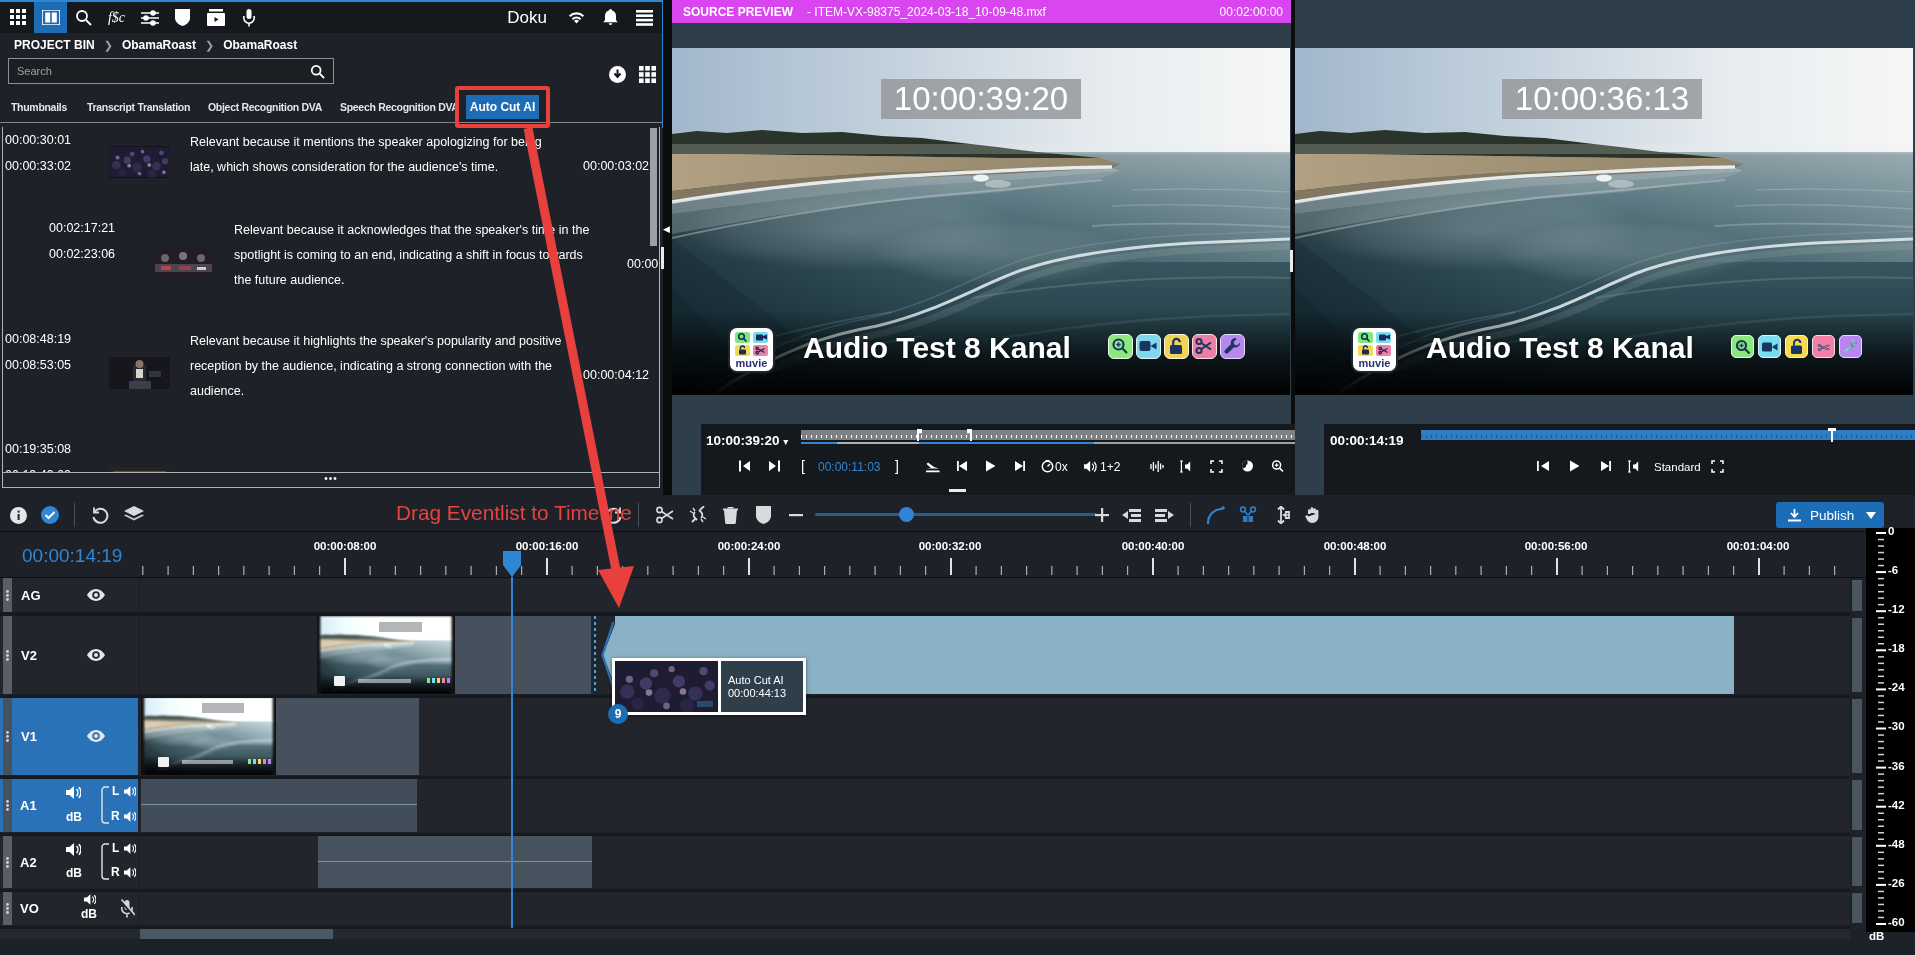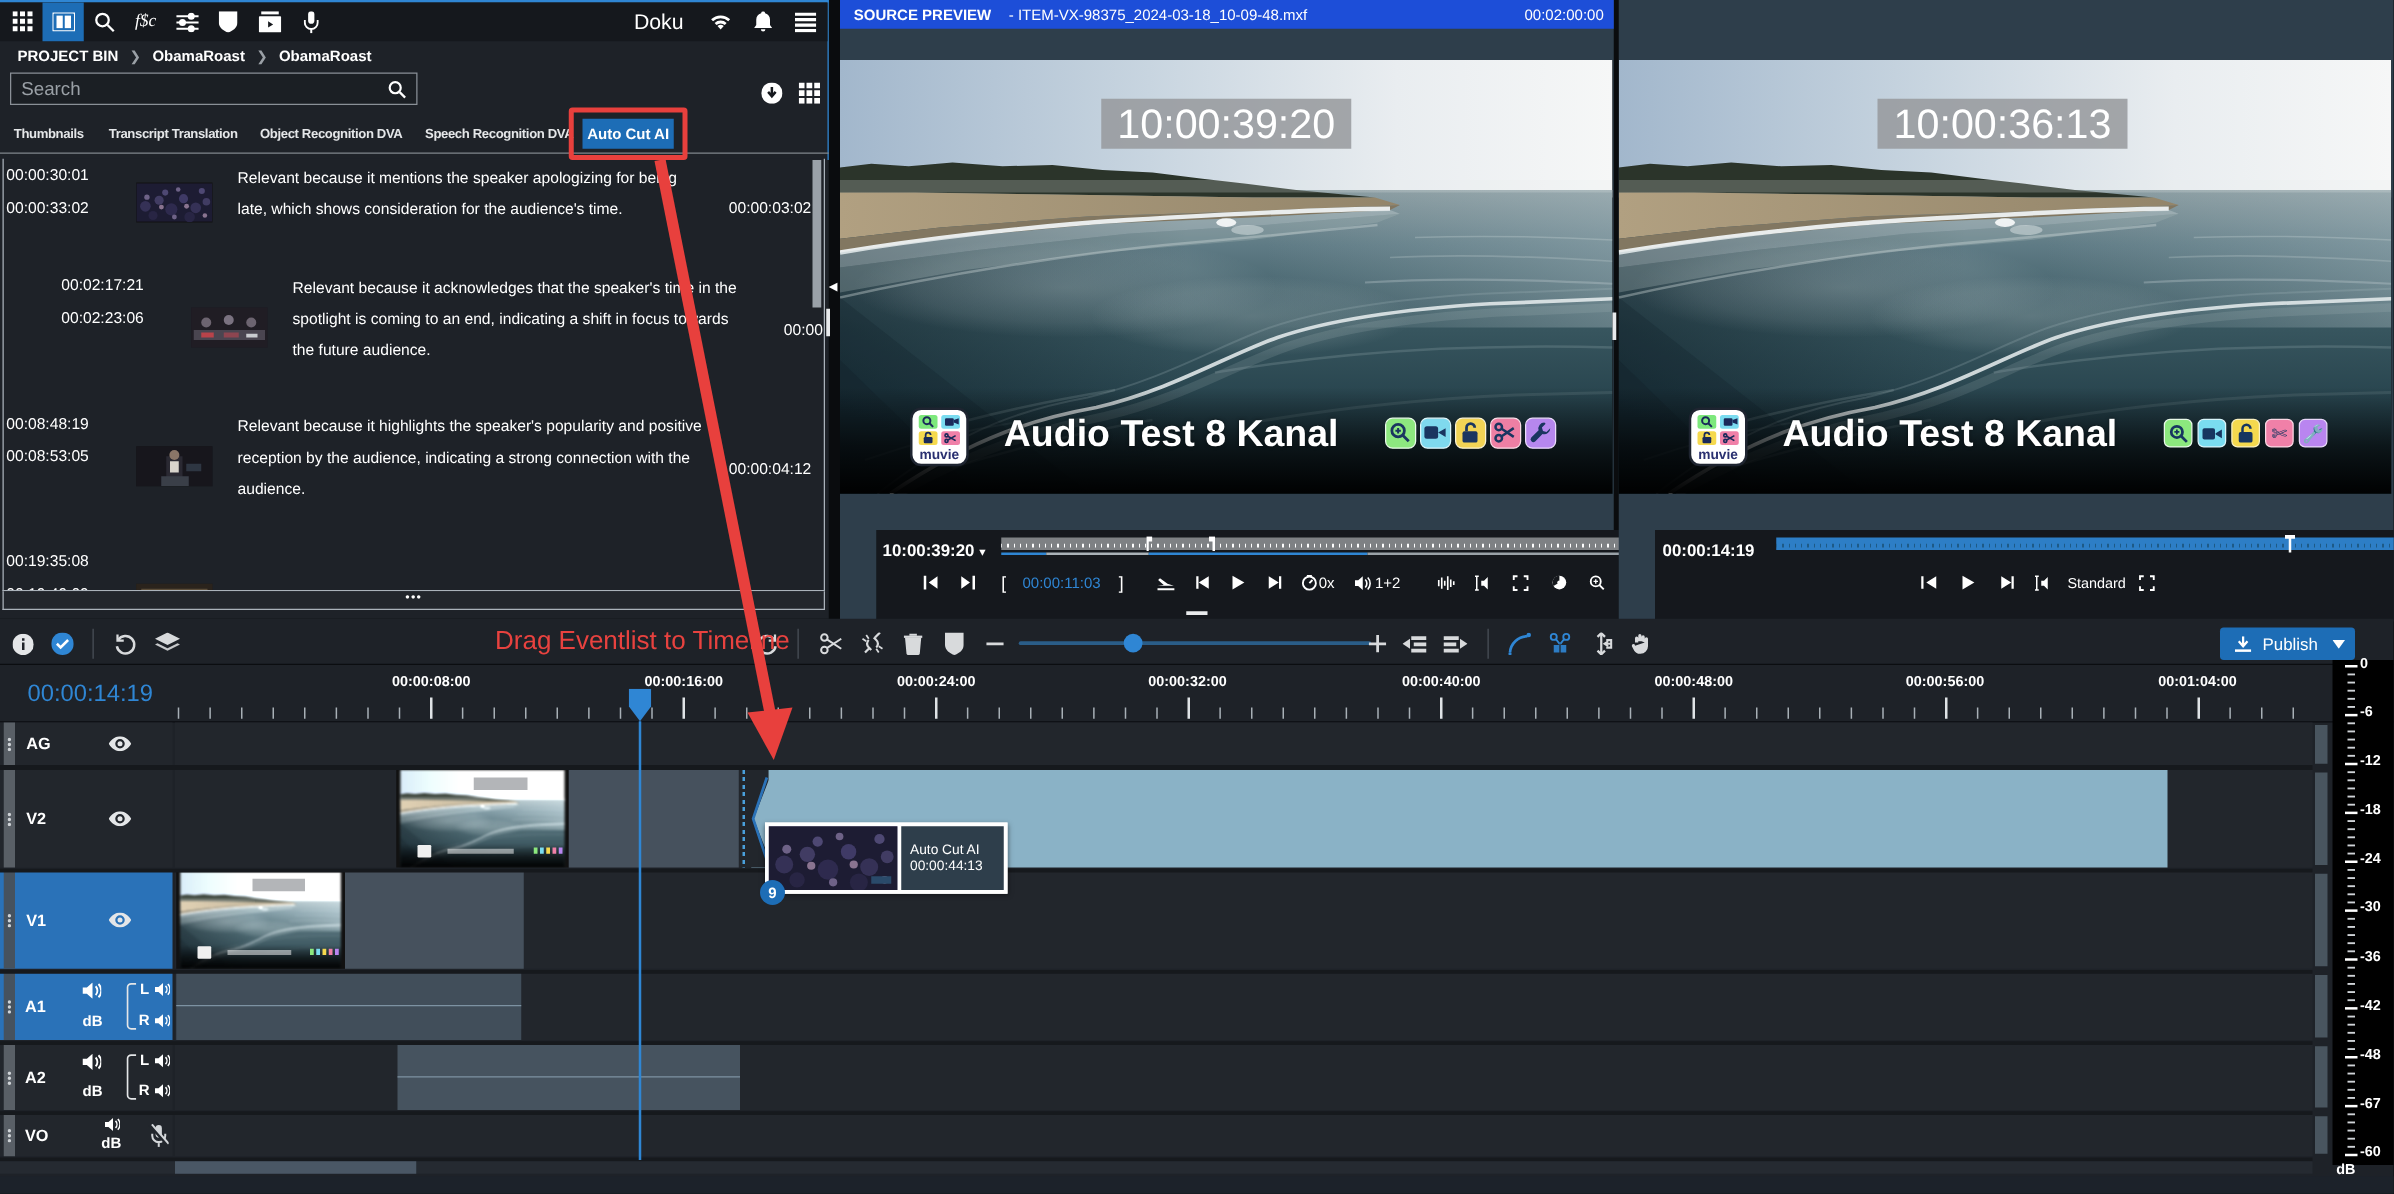--- a/index.html
+++ b/index.html
@@ -7,37 +7,37 @@
 *{box-sizing:border-box;}
 .abs{position:absolute;}
 #stage{position:relative;width:1915px;height:955px;background:#0a0c0e;}
 
 #leftpanel{left:0;top:0;width:663px;height:495px;background:#1e2228;border-top:2px solid #2f86d4;}
 #ltoolbar{left:0;top:2px;width:662px;height:31px;background:#15181d;}
 .tbico{position:absolute;top:0;height:31px;width:33px;display:flex;align-items:center;justify-content:center;color:#fff;}
 #bluetab{position:absolute;left:34px;top:0;width:33px;height:31px;background:#1d6db6;display:flex;align-items:center;justify-content:center;}
 #crumbs{left:14px;top:36px;height:18px;color:#fff;font-size:12px;font-weight:bold;display:flex;align-items:center;gap:9px;}
 #crumbs .sep{color:#9aa0a6;font-weight:normal;font-size:11px;}
-#searchbox{left:8px;top:58px;width:326px;height:26px;border:1px solid #8a9097;background:#1b1f24;color:#9aa0a6;font-size:15px;display:flex;align-items:center;padding:0 8px;}
+#searchbox{left:8px;top:58px;width:326px;height:26px;border:1px solid #8a9097;background:#1b1f24;color:#9aa0a6;font-size:11px;display:flex;align-items:center;padding:0 8px;}
 #searchbox .mag{margin-left:auto;}
 #tabs{left:0;top:95px;height:24px;color:#e4e6e8;font-size:10.5px;font-weight:bold;letter-spacing:-0.3px;}
 #tabs span{position:absolute;top:6px;white-space:nowrap;}
 #cutai{position:absolute;left:466px;top:95px;width:73px;height:24px;background:#1d6db6;color:#fff;font-size:12px;font-weight:bold;display:flex;align-items:center;justify-content:center;}
 #tabline{left:0;top:122px;width:663px;height:1px;background:#80868c;}
 #evlist{left:2px;top:127px;width:658px;height:346px;background:#1e2228;border:1px solid #aab2ba;border-top:none;overflow:hidden;}
 .evrow{position:absolute;left:0;width:100%;color:#fff;}
 .tc{position:absolute;left:2px;font-size:12.5px;color:#fff;}
 .evtxt{position:absolute;left:187px;width:400px;white-space:nowrap;font-size:12.5px;line-height:25px;color:#fff;}
 .evdur{position:absolute;left:580px;font-size:12.5px;}
 .evthumb{position:absolute;left:106px;width:61px;height:32px;background:#111;}
 #dotsbar{left:2px;top:473px;width:658px;height:15px;background:#22262c;border:1px solid #aab2ba;border-top:none;color:#fff;font-size:10px;text-align:center;line-height:12px;letter-spacing:1px;}
 #lscroll{left:650px;top:128px;width:7px;height:118px;background:#9aa1a8;}
 
 .pvpanel{top:0;height:497px;background:#2e3e4b;}
-.pvhead{position:absolute;left:0;top:0;width:100%;height:23px;background:#1d4ed8;color:#fff;font-size:12px;display:flex;align-items:center;}
+.pvhead{position:absolute;left:0;top:0;width:100%;height:23px;background:#d946ef;color:#fff;font-size:12px;display:flex;align-items:center;}
 .pvhead b{font-weight:bold;}
 .video{position:absolute;top:48px;height:347px;background:#000;}
 .pvbottom{position:absolute;left:0;top:424px;width:100%;height:73px;background:#15181d;margin-left:29px;}
 .ptc{position:absolute;color:#fff;font-weight:bold;font-size:13.5px;top:9px;}
 .clip{position:absolute;top:0;height:100%;}
 svg{display:block;}
 </style>
 </head>
 <body>
 <div id="stage">
@@ -1022,21 +1022,21 @@
     </svg>
     <div class="abs" style="left:1888px;top:525px;width:26px;text-align:left;color:#fff;font-size:11.5px;font-weight:bold;">0</div>
     <div class="abs" style="left:1888px;top:564px;width:26px;text-align:left;color:#fff;font-size:11.5px;font-weight:bold;">-6</div>
     <div class="abs" style="left:1888px;top:603px;width:26px;text-align:left;color:#fff;font-size:11.5px;font-weight:bold;">-12</div>
     <div class="abs" style="left:1888px;top:642px;width:26px;text-align:left;color:#fff;font-size:11.5px;font-weight:bold;">-18</div>
     <div class="abs" style="left:1888px;top:681px;width:26px;text-align:left;color:#fff;font-size:11.5px;font-weight:bold;">-24</div>
     <div class="abs" style="left:1888px;top:720px;width:26px;text-align:left;color:#fff;font-size:11.5px;font-weight:bold;">-30</div>
     <div class="abs" style="left:1888px;top:760px;width:26px;text-align:left;color:#fff;font-size:11.5px;font-weight:bold;">-36</div>
     <div class="abs" style="left:1888px;top:799px;width:26px;text-align:left;color:#fff;font-size:11.5px;font-weight:bold;">-42</div>
     <div class="abs" style="left:1888px;top:838px;width:26px;text-align:left;color:#fff;font-size:11.5px;font-weight:bold;">-48</div>
-    <div class="abs" style="left:1888px;top:877px;width:26px;text-align:left;color:#fff;font-size:11.5px;font-weight:bold;">-67</div>
+    <div class="abs" style="left:1888px;top:877px;width:26px;text-align:left;color:#fff;font-size:11.5px;font-weight:bold;">-26</div>
     <div class="abs" style="left:1888px;top:916px;width:26px;text-align:left;color:#fff;font-size:11.5px;font-weight:bold;">-60</div>
     <div class="abs" style="left:1869px;top:930px;color:#fff;font-size:11.5px;font-weight:bold;">dB</div>
 
 <div class="abs" style="left:612px;top:658px;width:194px;height:57px;background:#fff;border:3px solid #fff;box-shadow:0 1px 4px rgba(0,0,0,0.5);">
  <div style="position:absolute;left:0;top:0;width:103px;height:51px;overflow:hidden;background:#2c2a48;">
   <svg width="103" height="51" viewBox="0 0 100 50" preserveAspectRatio="none">
           <use href="#crowd"></use>
         </svg>
   <div style="position:absolute;right:5px;bottom:5px;width:16px;height:6px;background:#2a4a6a;"></div>
  </div>

